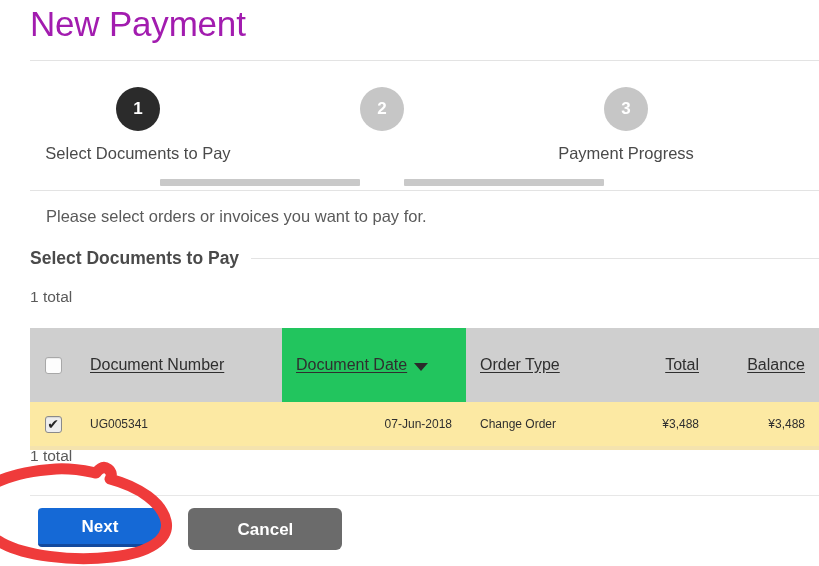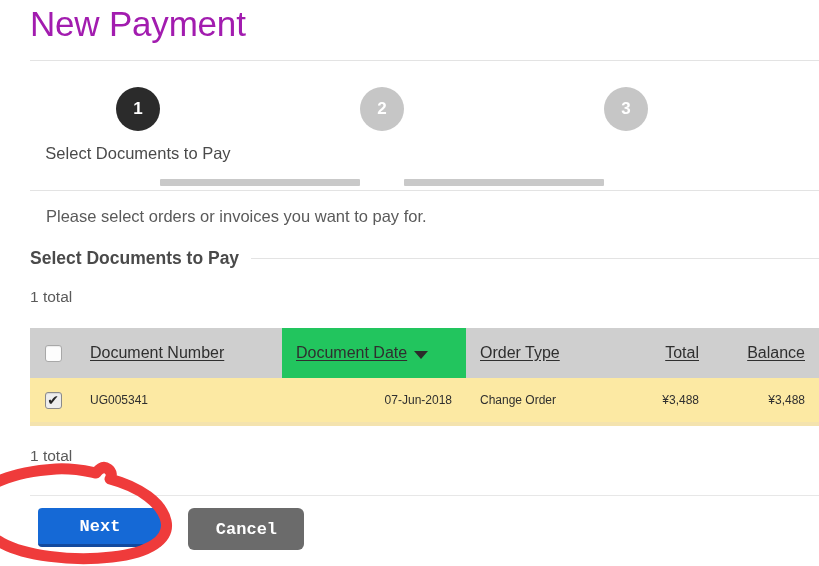--- a/index.html
+++ b/index.html
@@ -166,21 +166,21 @@
     border-collapse: collapse;
     table-layout: fixed;
     font-size: 16px;
   }
   .doc-table th {
     background: #cfcfcf;
     height: 42px;
     font-weight: 400;
     font-size: 16px;
     color: #2f2f2f;
-    padding: 4px 14px;
+    padding: 16px 14px;
     vertical-align: middle;
   }
   .doc-table th.sorted {
     background: #22c55e;
   }
   .doc-table th .th-inner {
     display: inline-flex;
     align-items: center;
     gap: 7px;
   }
@@ -257,34 +257,34 @@
     top: 508px;
   }
   .btn {
     display: inline-block;
     font-size: 17px;
     font-weight: 700;
     color: #ffffff;
     text-align: center;
     border: none;
     cursor: pointer;
-    font-family: Liberation Mono, monospace;
+    font-family: Liberation Sans, sans-serif;
     vertical-align: top;
   }
   .btn-next {
     width: 124px;
     height: 39px;
     line-height: 36px;
     background: #1569d6;
     border-radius: 4px;
     border-bottom: 3px solid #134a9e;
     box-sizing: border-box;
   }
   .btn-cancel {
-    width: 116px;
+    width: 154px;
     height: 42px;
     line-height: 42px;
     background: #6b6b6b;
     border-radius: 6px;
     margin-left: 22px;
     box-sizing: border-box;
   }
 
   
   .annotation {
@@ -311,20 +311,21 @@
     <div class="step-circle active">1</div>
     <div class="step-label">Select Documents to Pay</div>
   </div>
 
   <div class="step s2">
     <div class="step-circle inactive">2</div>
   </div>
 
   <div class="step s3">
     <div class="step-circle inactive">3</div>
+    <div class="step-label">Payment Progress</div>
   </div>
 </div>
 <div class="hr-stepper"></div>
 
 <div class="intro-text">Please select orders or invoices you want to pay for.</div>
 
 <div class="section-head">
   <span class="section-head-text">Select Documents to Pay</span>
   <span class="section-head-rule"></span>
 </div>

